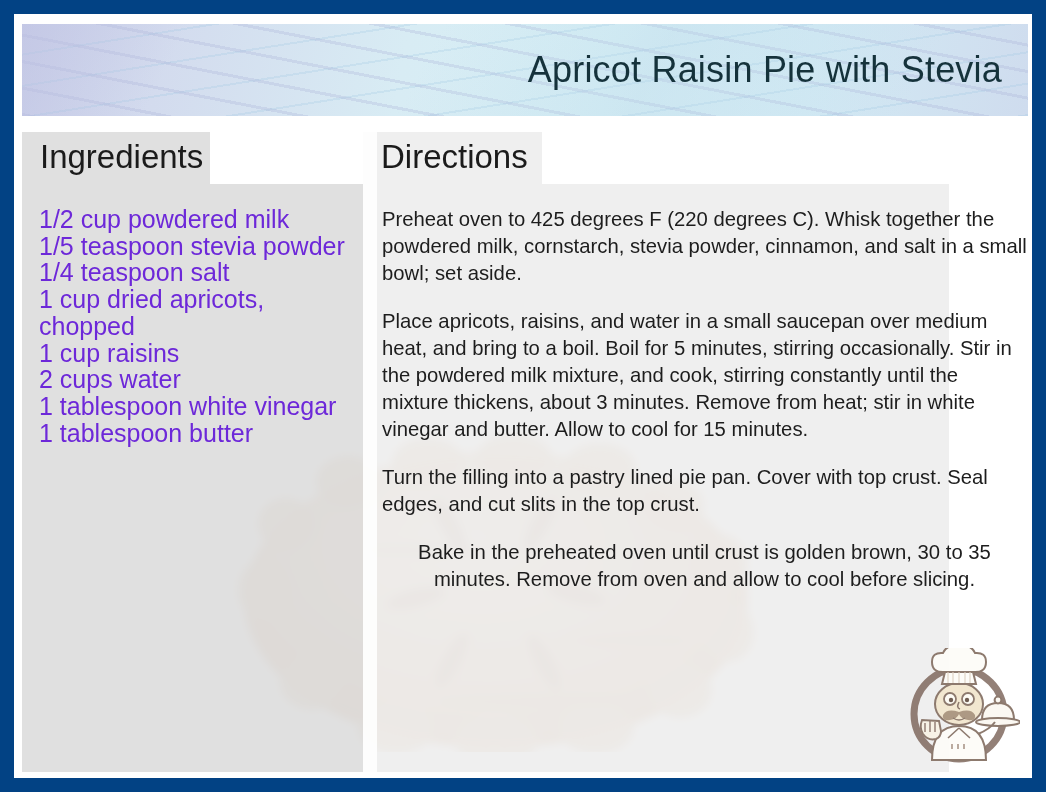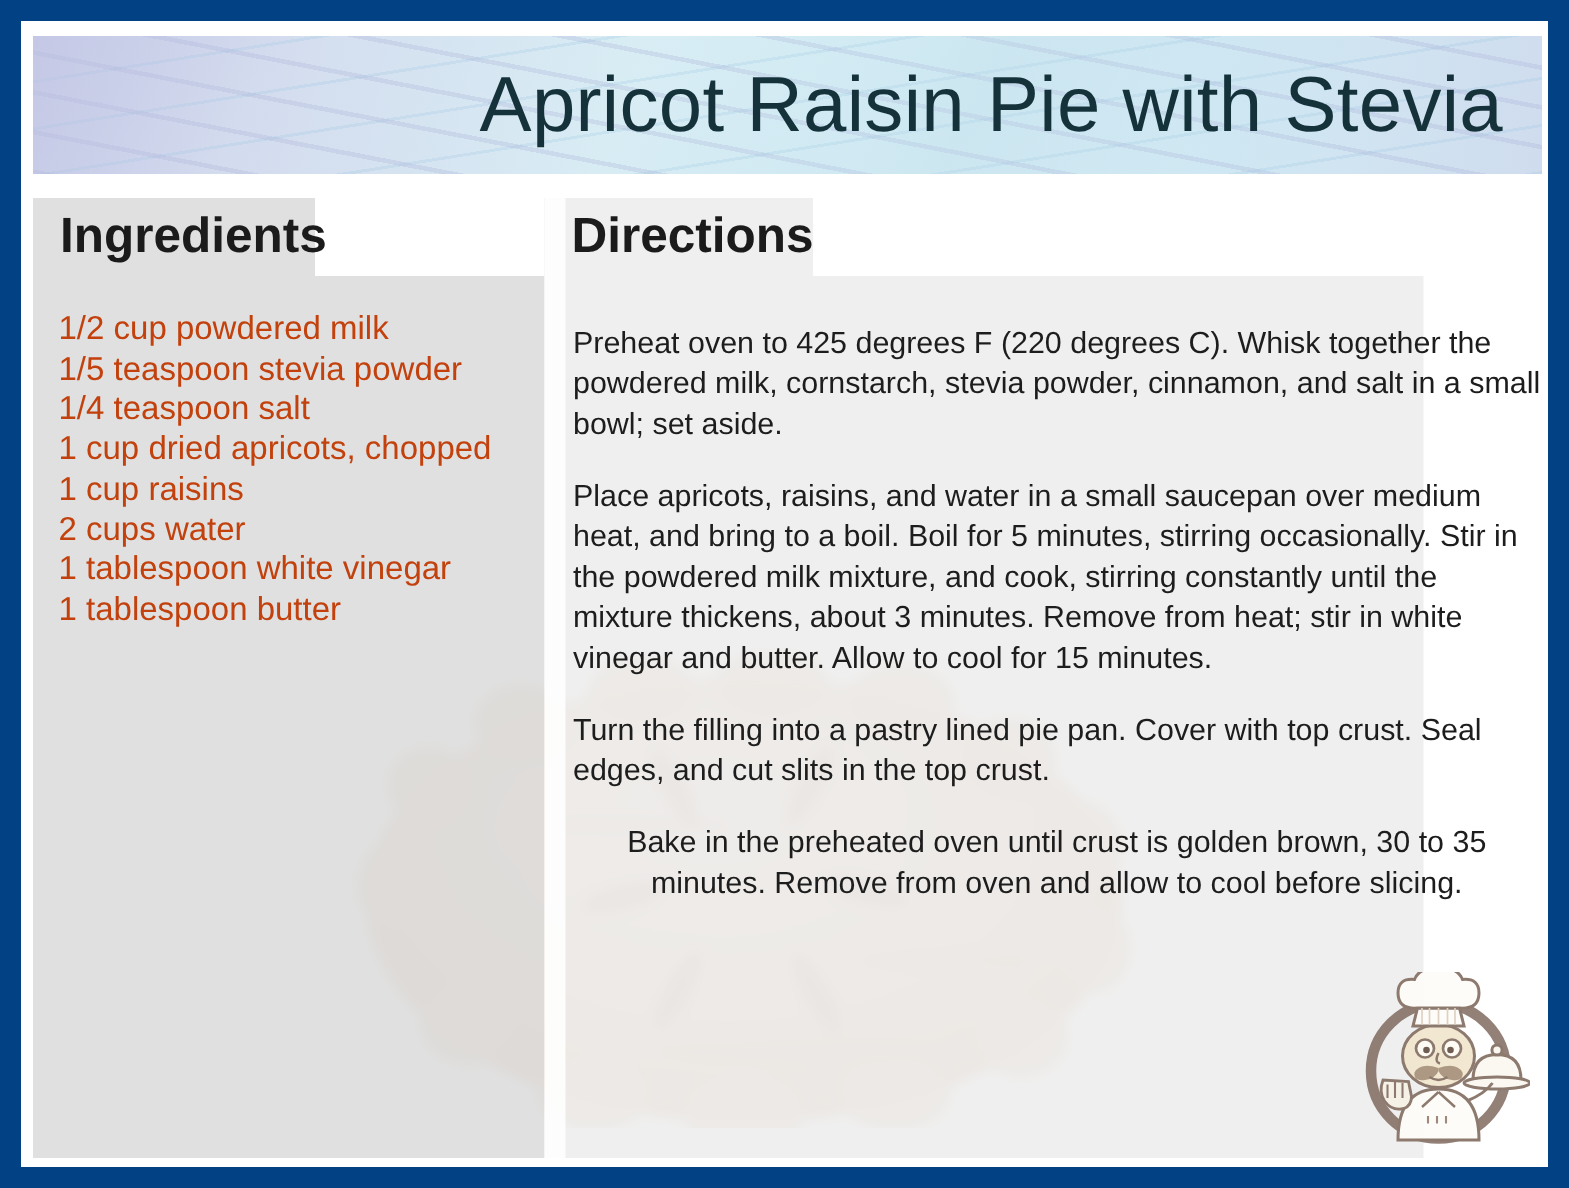--- a/index.html
+++ b/index.html
@@ -49,21 +49,21 @@
                       rgba(255,255,255,0.0) 2px, rgba(255,255,255,0.0) 31px),
       linear-gradient(100deg, #ccd2ea 0%, #d3dbee 14%, #d8ecf4 38%,
                       #d7f0f6 58%, #d2eaf4 78%, #cfdcee 100%);
     display: flex;
     align-items: center;
     justify-content: flex-end;
     overflow: hidden;
   }
 
   #banner-title {
-    font-size: 52px;
+    font-size: 36px;
     font-weight: 400;
     color: #15323b;
     letter-spacing: 0.2px;
     padding-right: 26px;
     white-space: nowrap;
     line-height: 1;
   }
 
   
   #pie-watermark {
@@ -119,47 +119,47 @@
     z-index: 1;
   }
   #ingredients-heading-cut { left: 188px; width: 153px; }
   #directions-heading-cut  { left: 179px; width: 486px; }
 
   .section-heading {
     position: absolute;
     top: 5px;
     left: 18px;
     font-size: 33px;
-    font-weight: 700;
+    font-weight: 400;
     color: #1b1b1b;
     line-height: 1.22;
     z-index: 2;
   }
 
   
   #ingredients-list {
     position: absolute;
     left: 17px;
     top: 74px;
     width: 316px;
     list-style: none;
     z-index: 2;
   }
   #ingredients-list li {
-    font-size: 22px;
-    color: #c2410c;
+    font-size: 25px;
+    color: #6d28d9;
     line-height: 26.7px;
     white-space: normal;
   }
 
   
   #directions-body {
     position: absolute;
     left: 19px;
-    top: 84px;
+    top: 74px;
     width: 645px;
     z-index: 2;
   }
   #directions-body p {
     font-size: 20.3px;
     color: #1d1d1d;
     line-height: 27px;
     margin-bottom: 21px;
   }
   #directions-body p:last-child { margin-bottom: 0; text-align: center; }

